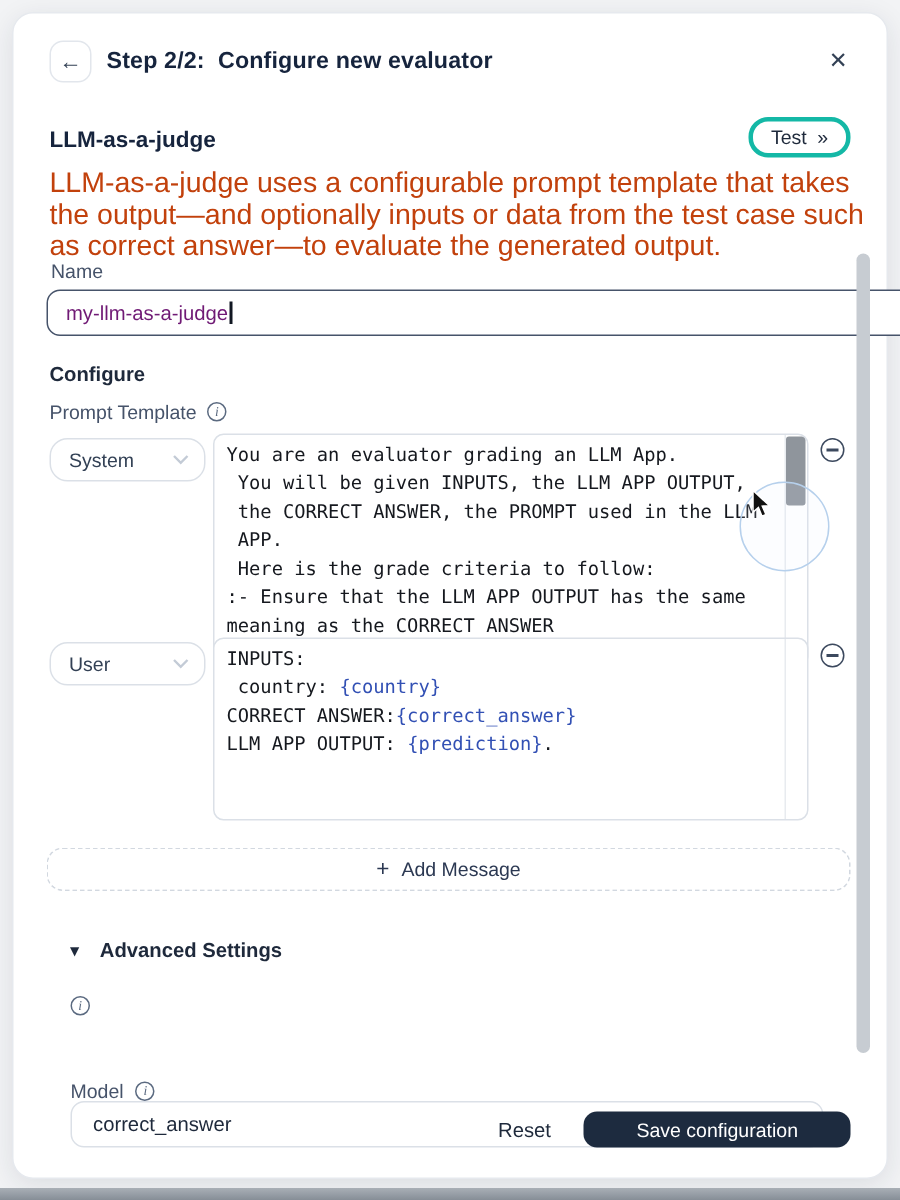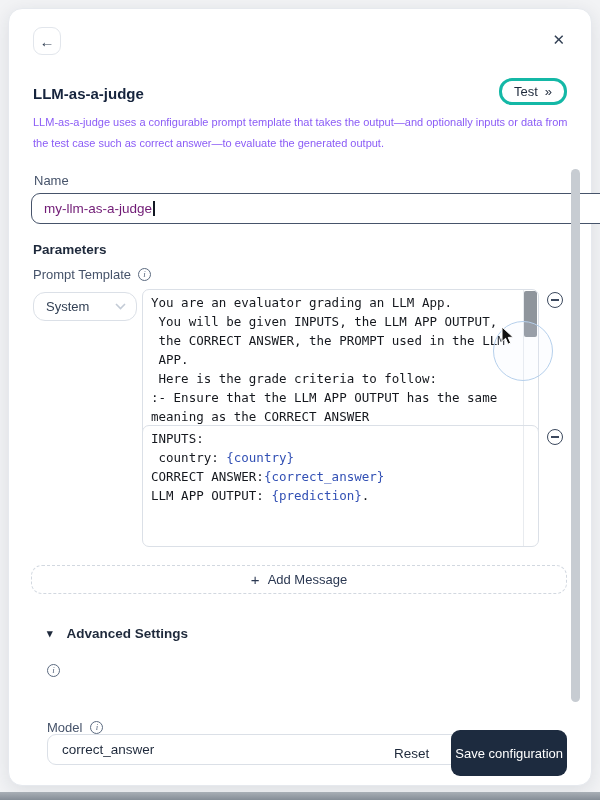--- a/index.html
+++ b/index.html
@@ -20,22 +20,22 @@
   .modal-title { position:absolute; left:62px; top:23px; font-size:15.5px; font-weight:bold;
     color:#16243d; letter-spacing:.1px; white-space:pre; }
   .close-btn { position:absolute; right:26px; top:22px; font-size:15px; color:#334155; cursor:pointer; }
 
   
   .eval-heading { position:absolute; left:24px; top:76px; font-size:15px; font-weight:bold; color:#16243d; }
   .test-btn { position:absolute; right:24px; top:69px; height:27px; padding:0 12px;
     border:3px solid #14b8a6; border-radius:13px; background:#fff; display:flex; align-items:center;
     gap:7px; font-size:13px; color:#1e293b; cursor:pointer; }
   .test-btn .chev { font-size:13px; color:#1e293b; }
-  .eval-desc { position:absolute; left:24px; top:103px; width:548px; font-size:11px;
-    line-height:21px; color:#8b5cf6; }
+  .eval-desc { position:absolute; left:24px; top:103px; width:548px; font-size:19px;
+    line-height:21px; color:#c2410c; }
 
   
   .field-label { font-size:13px; color:#46536a; }
   .name-label { position:absolute; left:25px; top:164px; }
   .name-input { position:absolute; left:22px; top:184px; width:580px; height:31px;
     border:1.5px solid #46536a; border-radius:9px; background:#fff;
     font-size:13.5px; color:#701a75; display:flex; align-items:center; padding-left:12px; }
   .caret { display:inline-block; width:1.5px; height:15px; background:#111722; margin-left:1px; }
 
   .params-heading { position:absolute; left:24px; top:233px; font-size:13.5px; font-weight:bold; color:#1e293b; }
@@ -94,47 +94,48 @@
   .expected-input { position:absolute; left:38px; top:678px; width:502px; height:31px;
     border:1px solid #dbe0e7; border-radius:9px; background:#fff;
     font-size:13.5px; color:#1e293b; display:flex; align-items:center; padding-left:14px;margin-top:47px; }
   .model-label { position:absolute; left:38px; top:711px; display:flex; align-items:center; gap:8px; }
 
   
   .footer { position:absolute; left:0; right:0; bottom:16px; height:32px;
     display:flex; align-items:center; justify-content:flex-end; gap:22px; padding-right:24px; }
   .reset-btn { font-size:13.5px; color:#1e293b; background:none; border:none; cursor:pointer;
     font-family:"Liberation Sans", sans-serif; }
-  .save-btn { height:46px; padding:0 4px; border:none; border-radius:9px; background:#1d2b3f;
+  .save-btn { height:24px; padding:0 35px; border:none; border-radius:9px; background:#1d2b3f;
     color:#ffffff; font-size:13px; font-family:"Liberation Sans", sans-serif; cursor:pointer; }
 </style>
 </head>
 <body>
 
 <div class="modal">
 
   <button class="back-btn">
     <span>←</span>
   </button>
+  <div class="modal-title">Step 2/2:  Configure new evaluator</div>
   <span class="close-btn">✕</span>
 
   <div class="eval-heading">LLM-as-a-judge</div>
   <button class="test-btn">
     <span>Test</span>
     <span class="chev">»</span>
   </button>
   <div class="eval-desc">LLM-as-a-judge uses a configurable prompt template that takes the output—and optionally inputs or data from the test case such as correct answer—to evaluate the generated output.</div>
 
   <div class="field-label name-label">Name</div>
   <div class="name-input">
     <span>my-llm-as-a-judge</span>
       <span class="caret"></span>
   </div>
 
-  <div class="params-heading">Parameters</div>
+  <div class="params-heading">Configure</div>
   <div class="prompt-label">
     <span class="field-label">Prompt Template</span>
     <span class="info-icon">i</span>
   </div>
 
   <div class="role-select sys-select">
     <span>System</span>
     <svg width="11" height="7" viewBox="0 0 11 7">
         <polyline points="1,1 5.5,5.5 10,1" fill="none" stroke="#c3cbd6" stroke-width="1.6"></polyline>
       </svg>
@@ -145,20 +146,26 @@
       <div class="inner-thumb"></div>
     </div>
   </div>
   <div class="remove-btn sys-remove"></div>
 
   <div class="click-ring"></div>
   <svg class="mouse-cursor" width="14" height="20" viewBox="0 0 14 20">
     <path d="M1 1 L1 15.5 L4.6 12.3 L7 18.2 L9.6 17 L7.2 11.4 L12 11.2 Z" fill="#111" stroke="#fff" stroke-width="1"></path>
   </svg>
 
+  <div class="role-select user-select">
+    <span>User</span>
+    <svg width="11" height="7" viewBox="0 0 11 7">
+        <polyline points="1,1 5.5,5.5 10,1" fill="none" stroke="#c3cbd6" stroke-width="1.6"></polyline>
+      </svg>
+  </div>
   <div class="msg-box user-box">
     <div class="msg-text"><div><span>INPUTS:</span></div><div><span> country: </span><span class="tpl-var">{country}</span></div><div><span>CORRECT ANSWER:</span><span class="tpl-var">{correct_answer}</span></div><div><span>LLM APP OUTPUT: </span><span class="tpl-var">{prediction}</span><span>.</span></div></div>
     <div class="inner-track"></div>
   </div>
   <div class="remove-btn user-remove"></div>
 
   <div class="modal-scroll-thumb"></div>
 
   <button class="add-msg-btn">
     <span class="plus">+</span>

